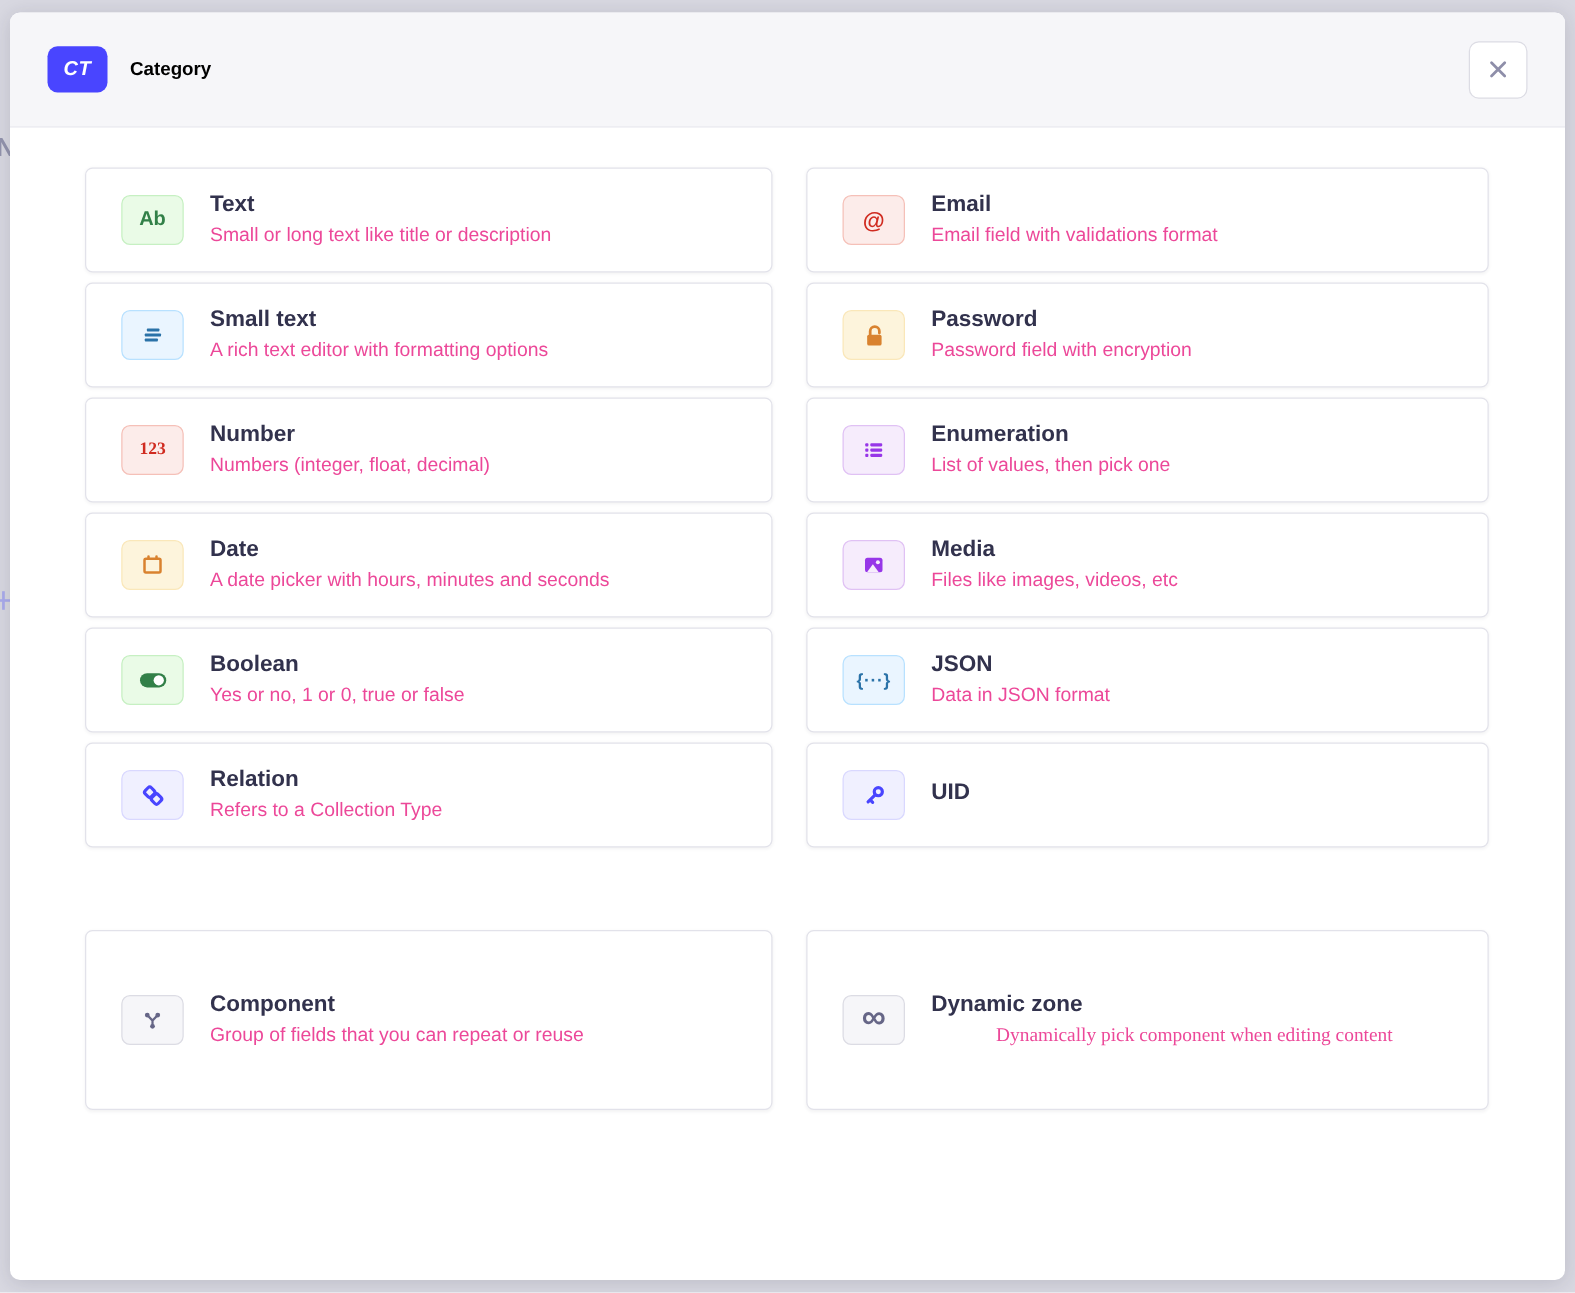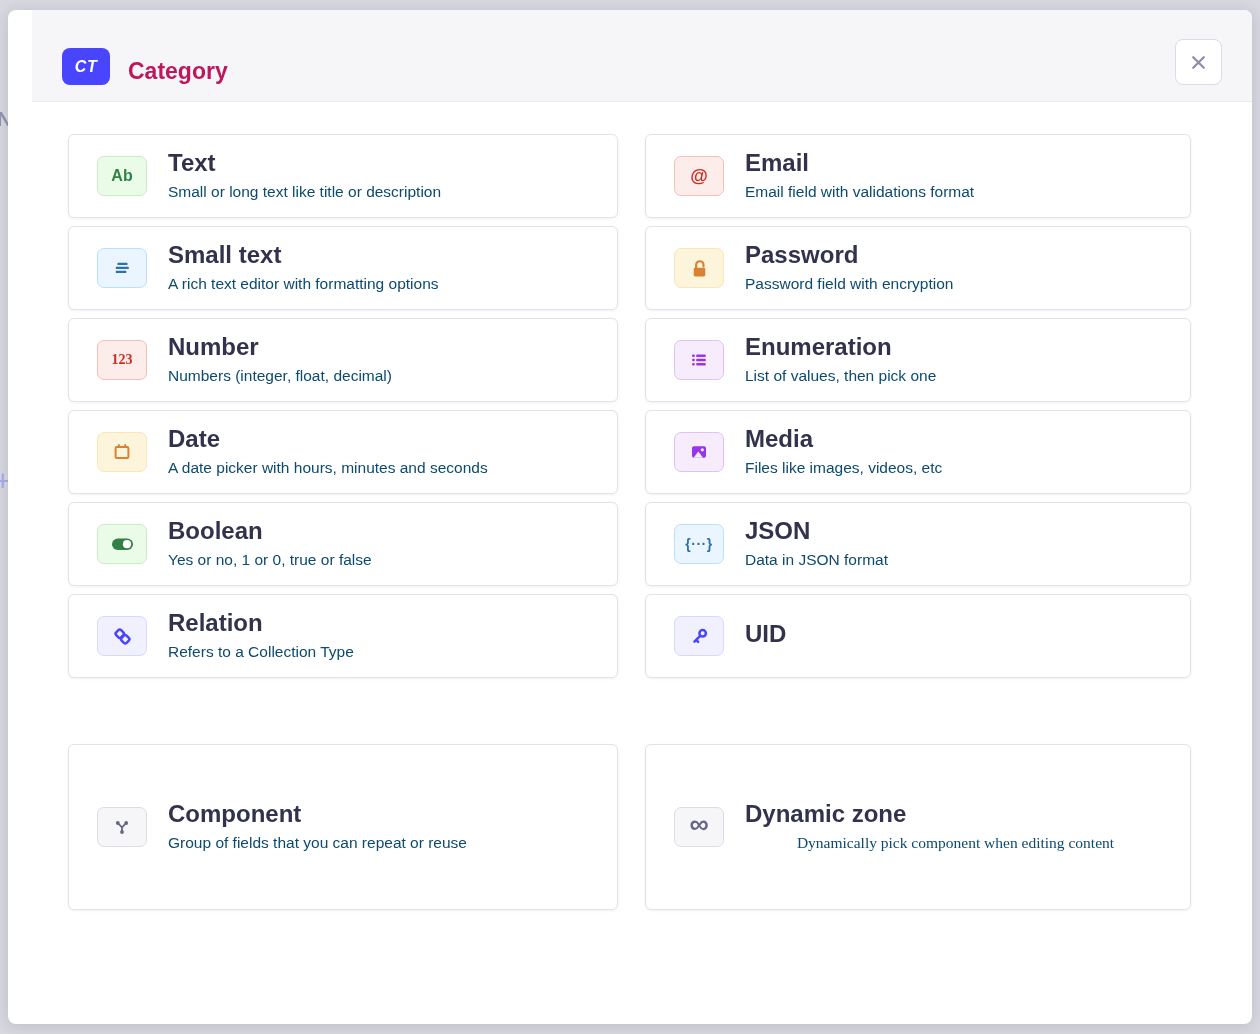--- a/index.html
+++ b/index.html
@@ -18,48 +18,48 @@
     position: absolute; left: 8px; top: 10px; z-index: 1;
     width: 1244px; height: 1014px;
     background: #ffffff; border-radius: 8px;
     box-shadow: 0 2px 15px rgba(33,33,52,0.15);
     overflow: hidden; display: flex; flex-direction: column;
   }
 
   
   .modal-header {
     flex: 0 0 92px; background: #f6f6f9; border-bottom: 1px solid #eaeaef;
-    display: flex; align-items: flex-end; padding: 16px 30px; margin-left: 24px;
+    display: flex; align-items: center; padding: 4px 30px;
   }
   .ct-badge {
     width: 48px; height: 37px; background: #4945ff; border-radius: 8px;
     color: #ffffff; font-weight: 700; font-style: italic; font-size: 16px;
     display: flex; align-items: center; justify-content: center; letter-spacing: .5px;
   }
-  .header-title { margin-left: 18px; font-size: 23px; font-weight: 700; color: #be185d; }
+  .header-title { margin-left: 18px; font-size: 15px; font-weight: 700; color: #000000; }
   .close-btn {
     margin-left: auto; width: 47px; height: 46px; background: #ffffff;
     border: 1px solid #dcdce4; border-radius: 8px; cursor: pointer;
     display: flex; align-items: center; justify-content: center;
   }
 
   
   .modal-body { padding: 32px 59px 28px 60px; }
   .fields-grid {
     display: grid; grid-template-columns: 550px 546px;
     column-gap: 27px; row-gap: 8px;
   }
   .special-grid { margin-top: 66px; }
   .card {
     background: #ffffff; border: 1px solid #e2e2ea; border-radius: 6px;
     height: 84px; display: flex; align-items: center;
     padding: 0 24px 0 28px; cursor: pointer;
     box-shadow: 0 1px 3px rgba(33,33,52,0.06);
   }
-  .card.tall { height: 166px; }
+  .card.tall { height: 144px; }
   .iconbox {
     flex: 0 0 auto; width: 50px; height: 40px; border-radius: 7px;
     border: 1px solid transparent;
     display: flex; align-items: center; justify-content: center;
   }
   .pal-green   { background: #eafbe7; border-color: #c6f0c2; color: #328048; }
   .pal-red     { background: #fcecea; border-color: #f5c0b8; color: #d02b20; }
   .pal-blue    { background: #eaf5ff; border-color: #b8e1ff; color: #2a72a8; }
   .pal-amber   { background: #fdf4dc; border-color: #fae7b9; color: #d9822f; }
   .pal-purple  { background: #f6ecfc; border-color: #e0c1f4; color: #9736e8; }
@@ -67,22 +67,22 @@
   .pal-neutral { background: #f6f6f9; border-color: #dcdce4; color: #666687; }
 
   .glyph { font-weight: 700; }
   .glyph-ab   { font-size: 16px; }
   .glyph-at   { font-size: 18px; }
   .glyph-123  { font-size: 14px; font-family: Liberation Serif, serif; }
   .glyph-json { font-size: 14px; letter-spacing: .5px; }
   .glyph-inf  { font-size: 27px; line-height: .8; padding-bottom: 4px; }
 
   .cardtext { flex: 1; margin-left: 21px; }
-  .cardtitle { font-size: 24px; font-weight: 700; color: #32324d; margin-bottom: 5px; }
-  .carddesc  { font-size: 15.5px; color: #0c4a6e; line-height: 1.35; }
+  .cardtitle { font-size: 18px; font-weight: 700; color: #32324d; margin-bottom: 5px; }
+  .carddesc  { font-size: 15.5px; color: #ec4899; line-height: 1.35; }
   .desc-center { text-align: center; max-width: 345px; margin: 0 auto; font-family: Liberation Serif, serif; }
 </style>
 </head>
 <body>
 
 <span class="bg-hint bg-hint-n">N</span>
 <span class="bg-hint bg-hint-plus">+</span>
 
 <div class="modal">
 

